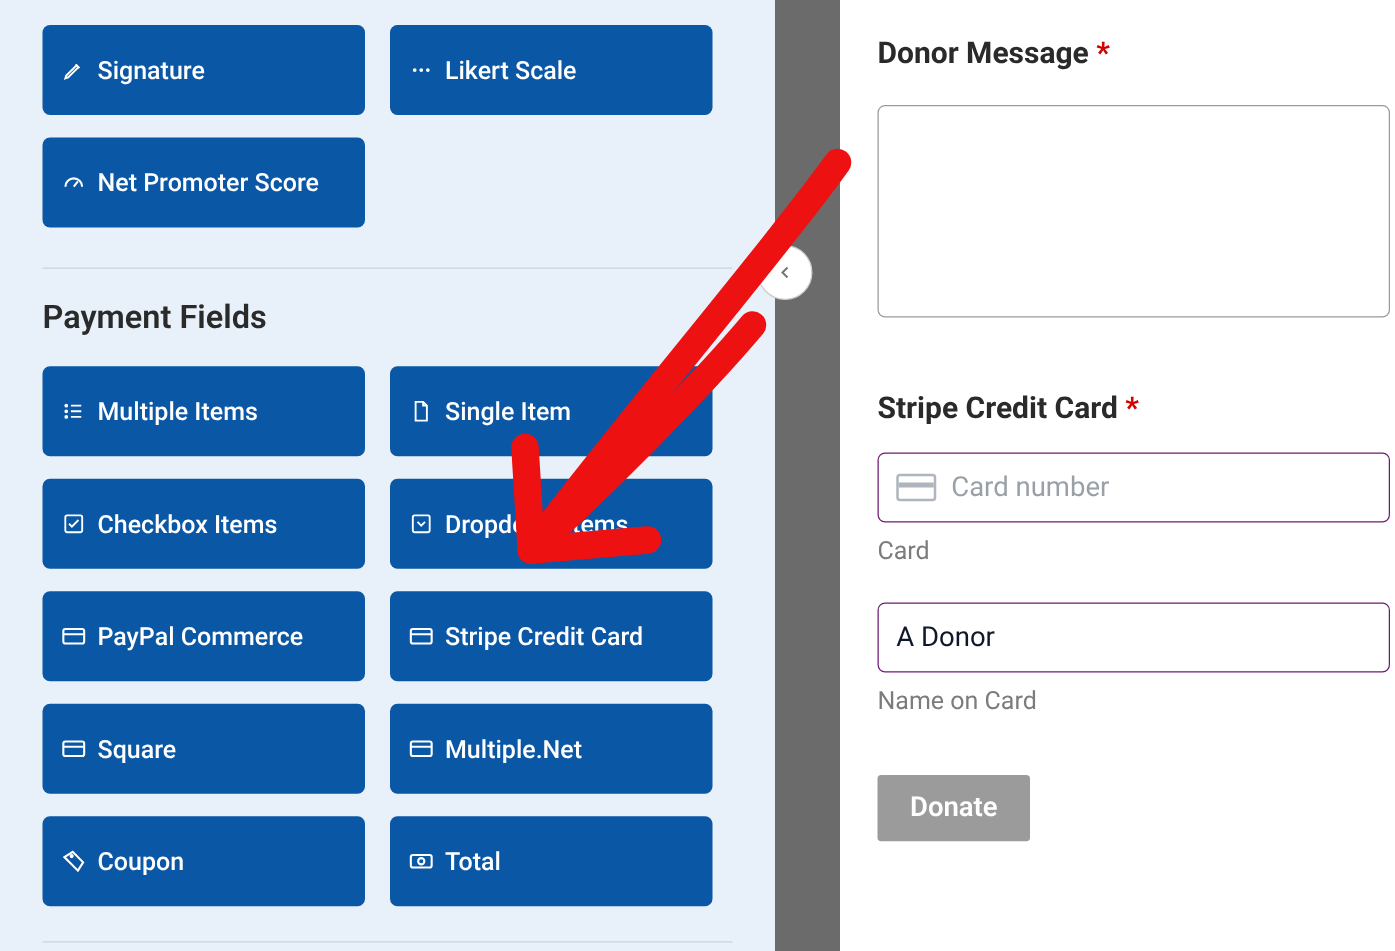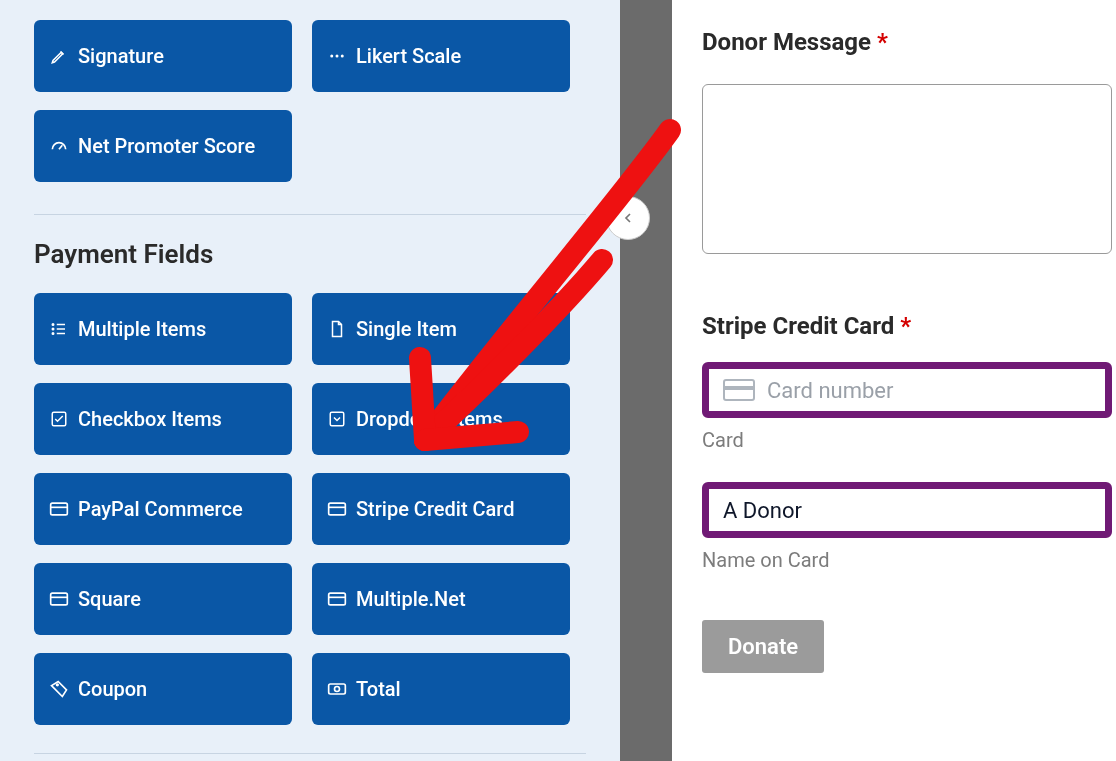--- a/index.html
+++ b/index.html
@@ -111,21 +111,21 @@
     width:410px;
     height:170px;
     border:1px solid #9a9a9a;
     border-radius:6px;
     background:#fff;
   }
   .input-line {
     margin-top:22px;
     width:410px;
     height:56px;
-    border:7px solid #701a75;
+    border:1px solid #701a75;
     border-radius:6px;
     background:#fff;
     display:flex;
     align-items:center;
     padding:0 14px;
     gap:12px;
   }
   .input-line .card-icon {
     width:32px; height:22px;
     border:2px solid #aeb5bd;

